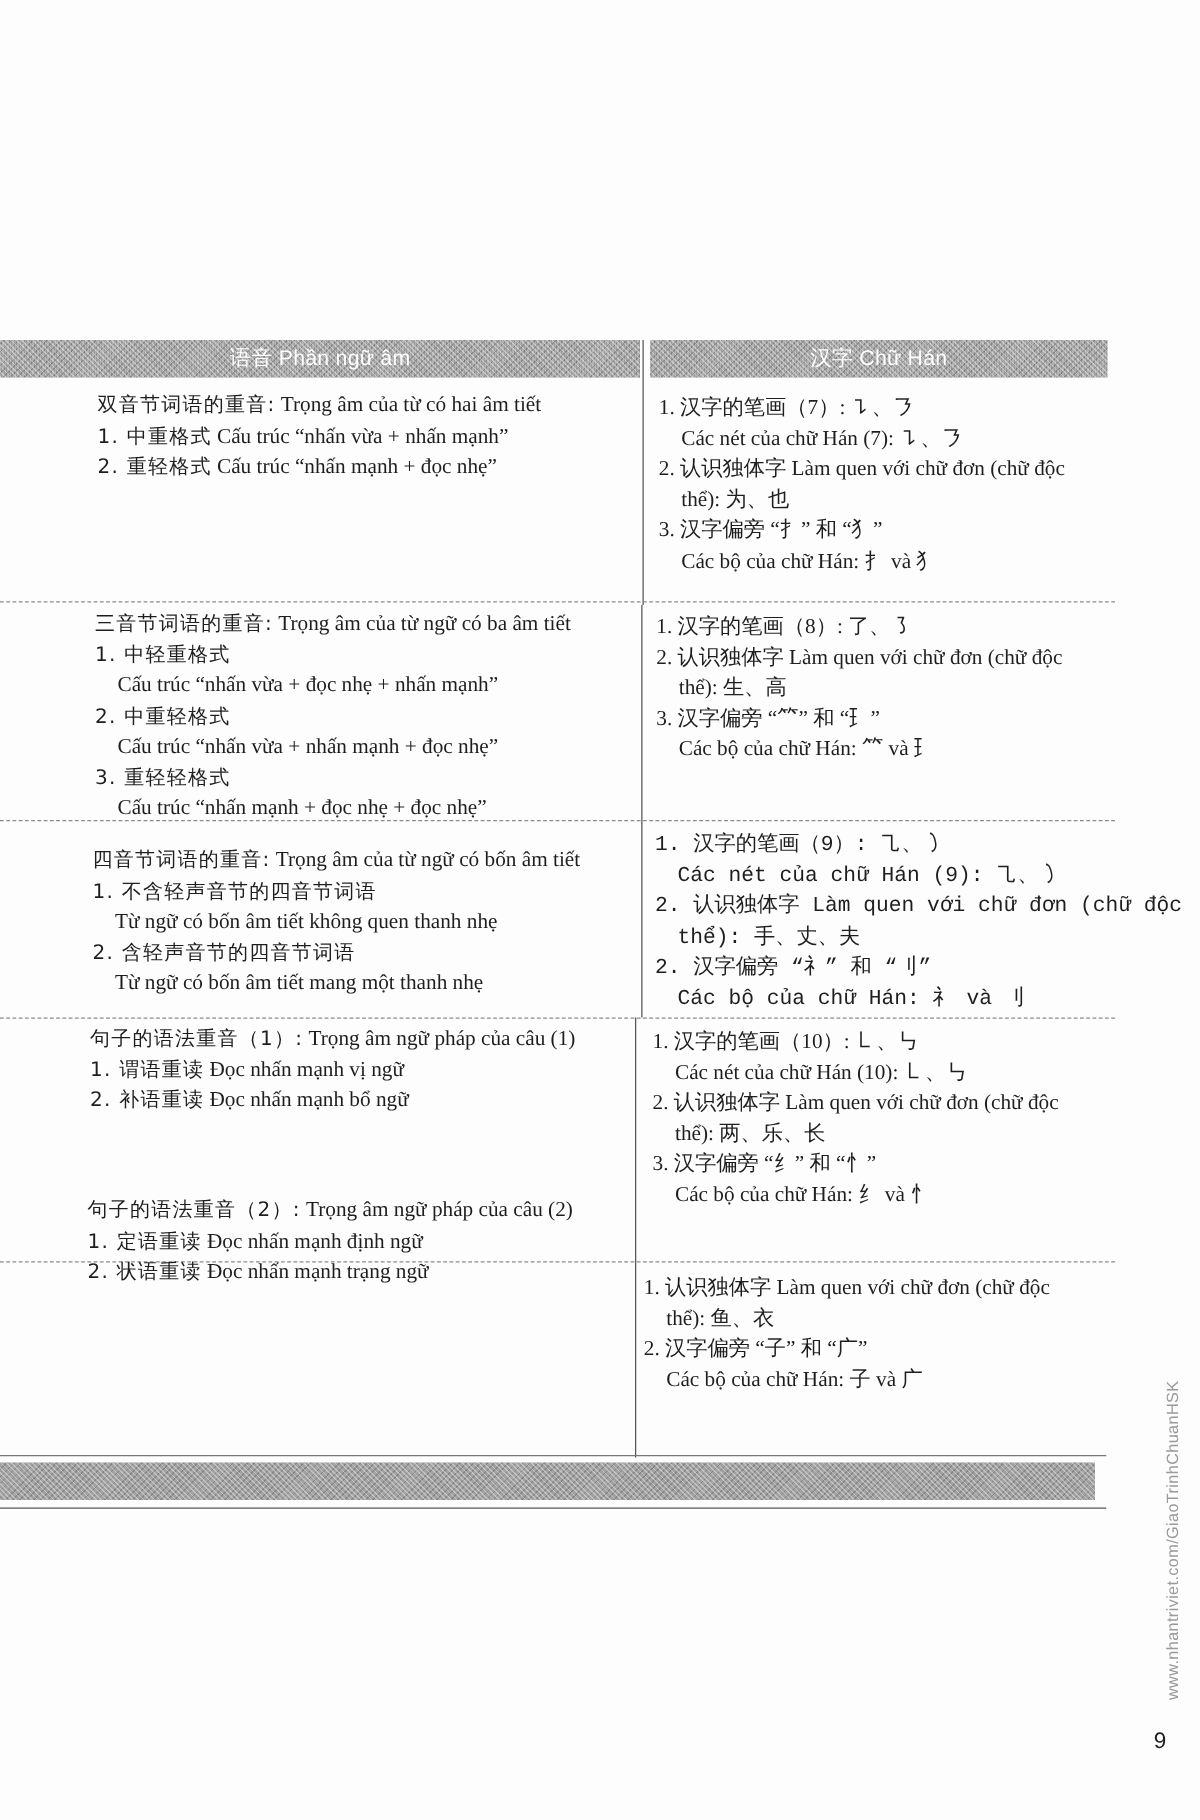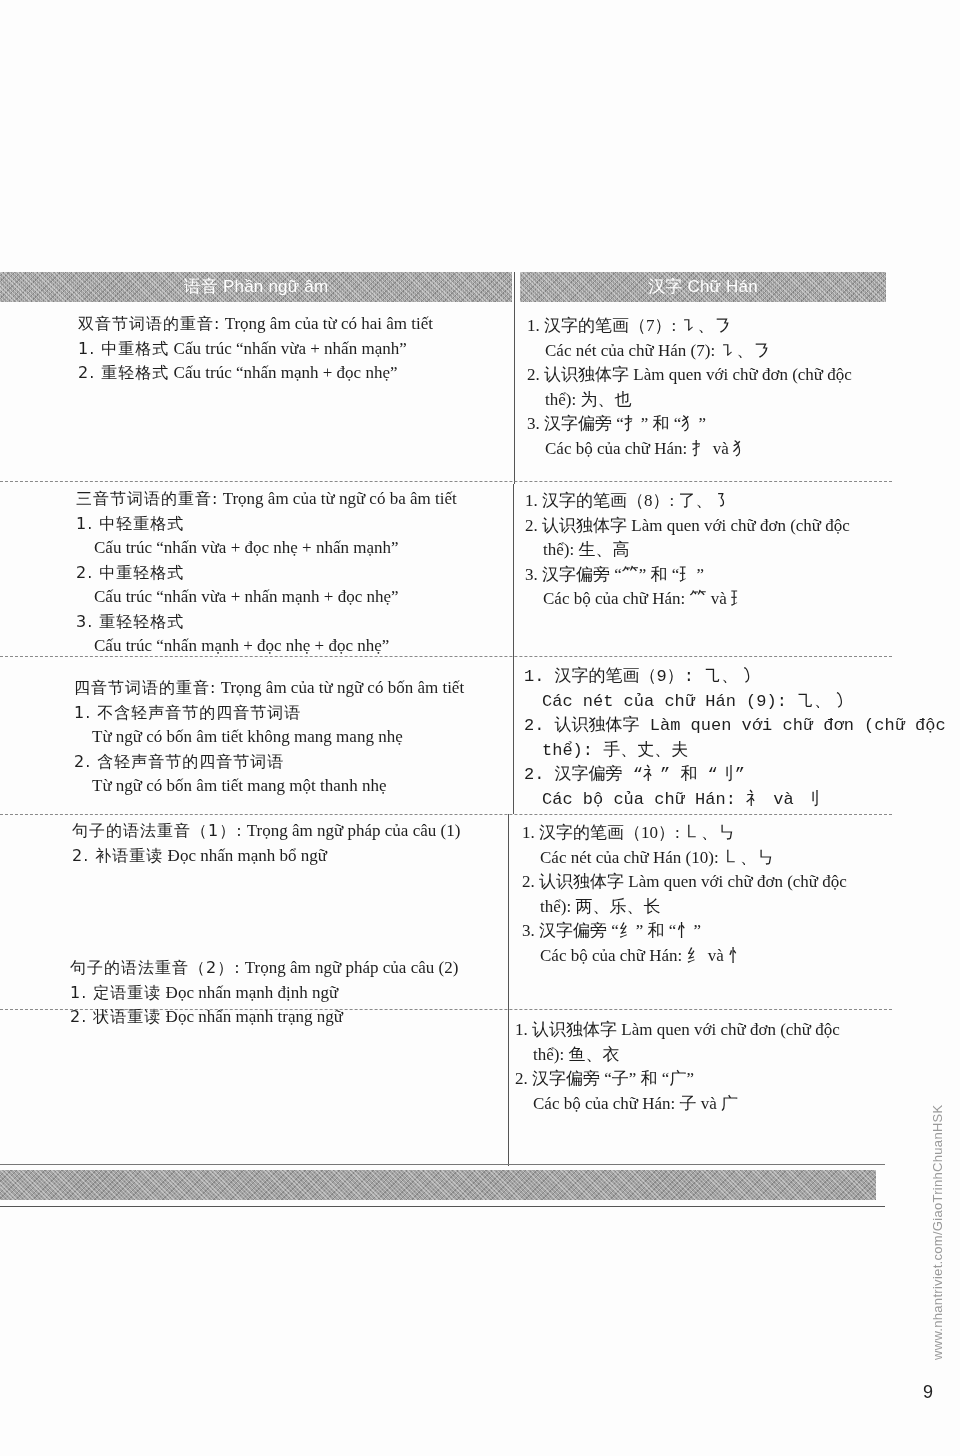--- a/index.html
+++ b/index.html
@@ -86,35 +86,36 @@
   <div class="ln">1. 汉字的笔画（8）: 了、㇌</div>
   <div class="ln">2. 认识独体字  Làm quen với chữ đơn (chữ độc</div>
   <div class="ln ind">thể): 生、高</div>
   <div class="ln">3. 汉字偏旁 “⺮” 和 “⺩”</div>
   <div class="ln ind">Các bộ của chữ Hán: ⺮ và ⺩</div>
 </div>
 
 <div class="cell" style="left:74px; top:648px;margin-top:28px;">
   <div class="ln"><span class="zh">四音节词语的重音:</span><span> Trọng âm của từ ngữ có bốn âm tiết</span></div>
   <div class="ln zh">1. 不含轻声音节的四音节词语</div>
-  <div class="ln ind">Từ ngữ có bốn âm tiết không mang mang nhẹ</div>
+  <div class="ln ind">Từ ngữ có bốn âm tiết không quen thanh nhẹ</div>
   <div class="ln zh">2. 含轻声音节的四音节词语</div>
   <div class="ln ind">Từ ngữ có bốn âm tiết mang một thanh nhẹ</div>
 </div>
 <div class="cell" style="left:524px; top:665px;font-family:Liberation Mono, monospace;">
   <div class="ln">1. 汉字的笔画（9）: ㇈、㇁</div>
   <div class="ln ind">Các nét của chữ Hán (9): ㇈、㇁</div>
   <div class="ln">2. 认识独体字  Làm quen với chữ đơn (chữ độc</div>
   <div class="ln ind">thể): 手、丈、夫</div>
   <div class="ln">2. 汉字偏旁 “礻” 和 “刂”</div>
   <div class="ln ind">Các bộ của chữ Hán: 礻 và 刂</div>
 </div>
 
 <div class="cell" style="left:72px; top:819px;">
   <div class="ln"><span class="zh">句子的语法重音（1）:</span><span> Trọng âm ngữ pháp của câu (1)</span></div>
+  <div class="ln"><span class="zh">1. 谓语重读</span><span> Đọc nhấn mạnh vị ngữ</span></div>
   <div class="ln"><span class="zh">2. 补语重读</span><span> Đọc nhấn mạnh bổ ngữ</span></div>
 </div>
 <div class="cell" style="left:522px; top:821px;">
   <div class="ln">1. 汉字的笔画（10）: ㇄、㇉</div>
   <div class="ln ind">Các nét của chữ Hán (10): ㇄、㇉</div>
   <div class="ln">2. 认识独体字  Làm quen với chữ đơn (chữ độc</div>
   <div class="ln ind">thể): 两、乐、长</div>
   <div class="ln">3. 汉字偏旁 “纟” 和 “忄”</div>
   <div class="ln ind">Các bộ của chữ Hán: 纟 và 忄</div>
 </div>

